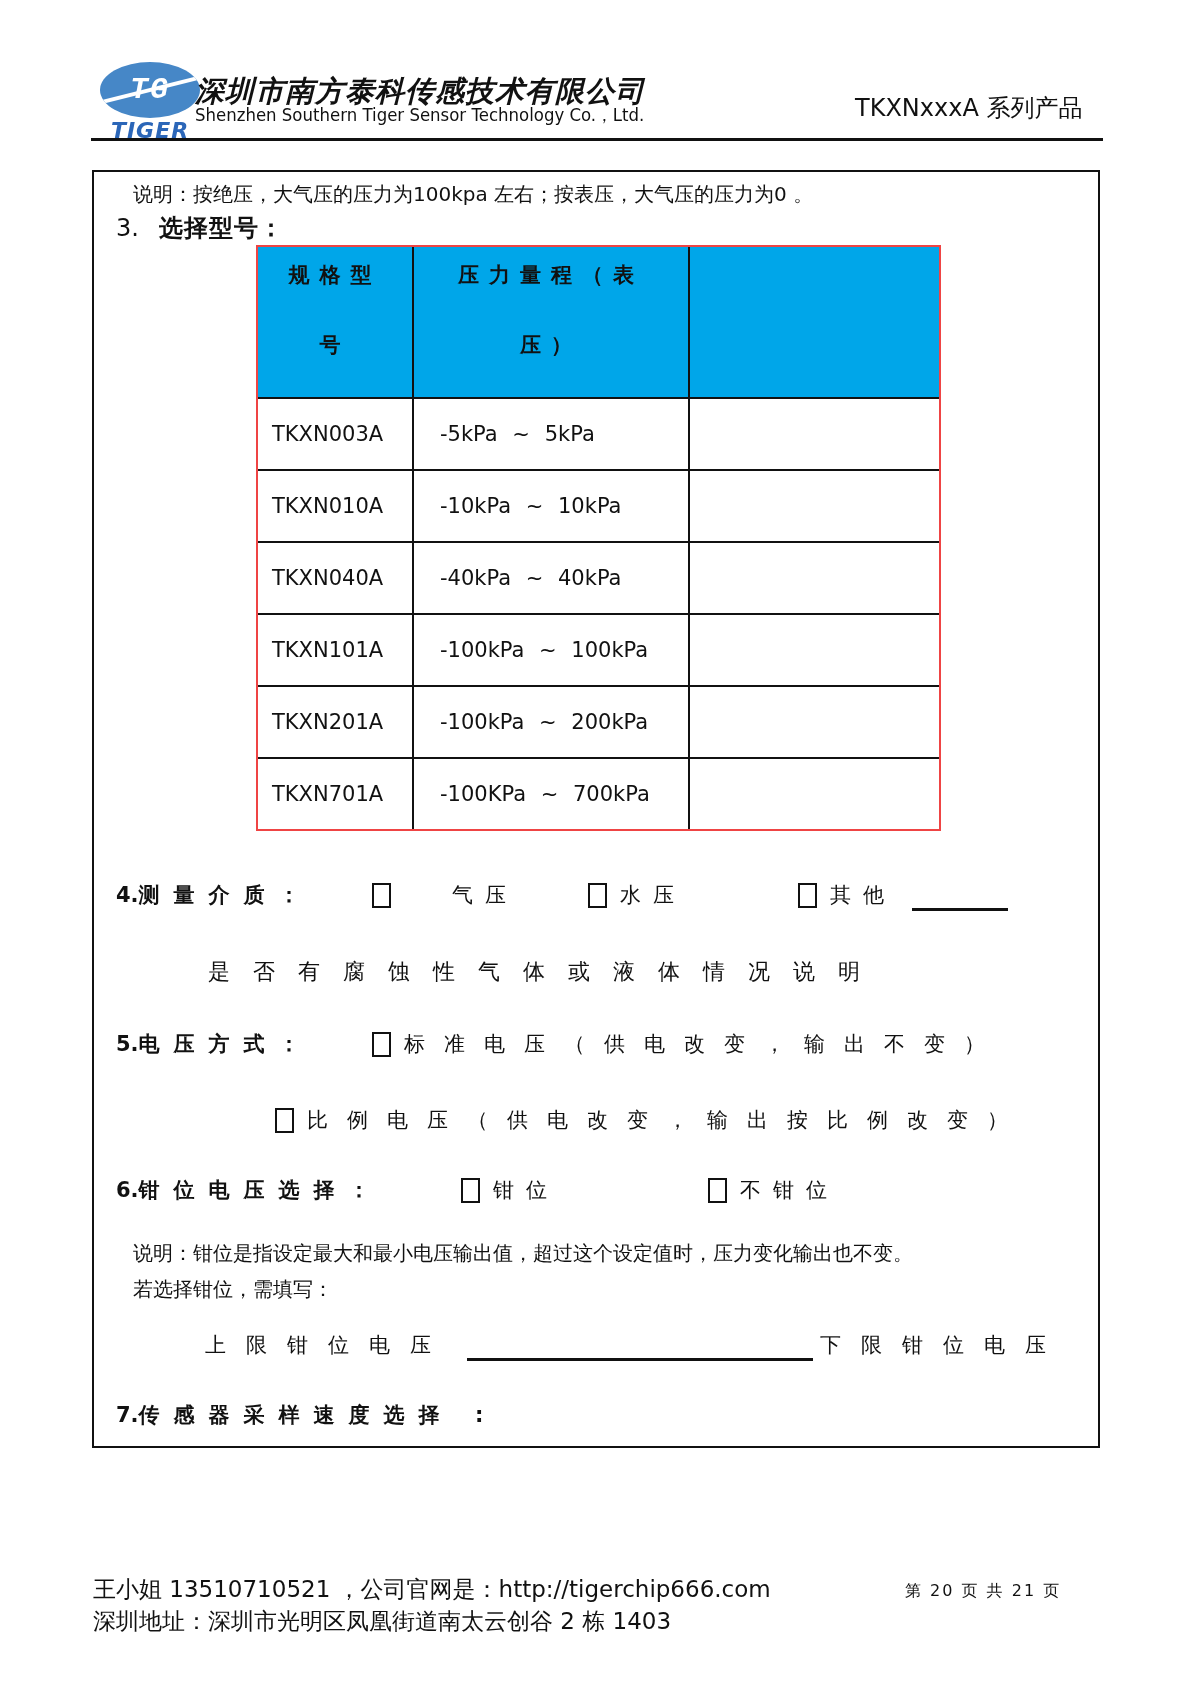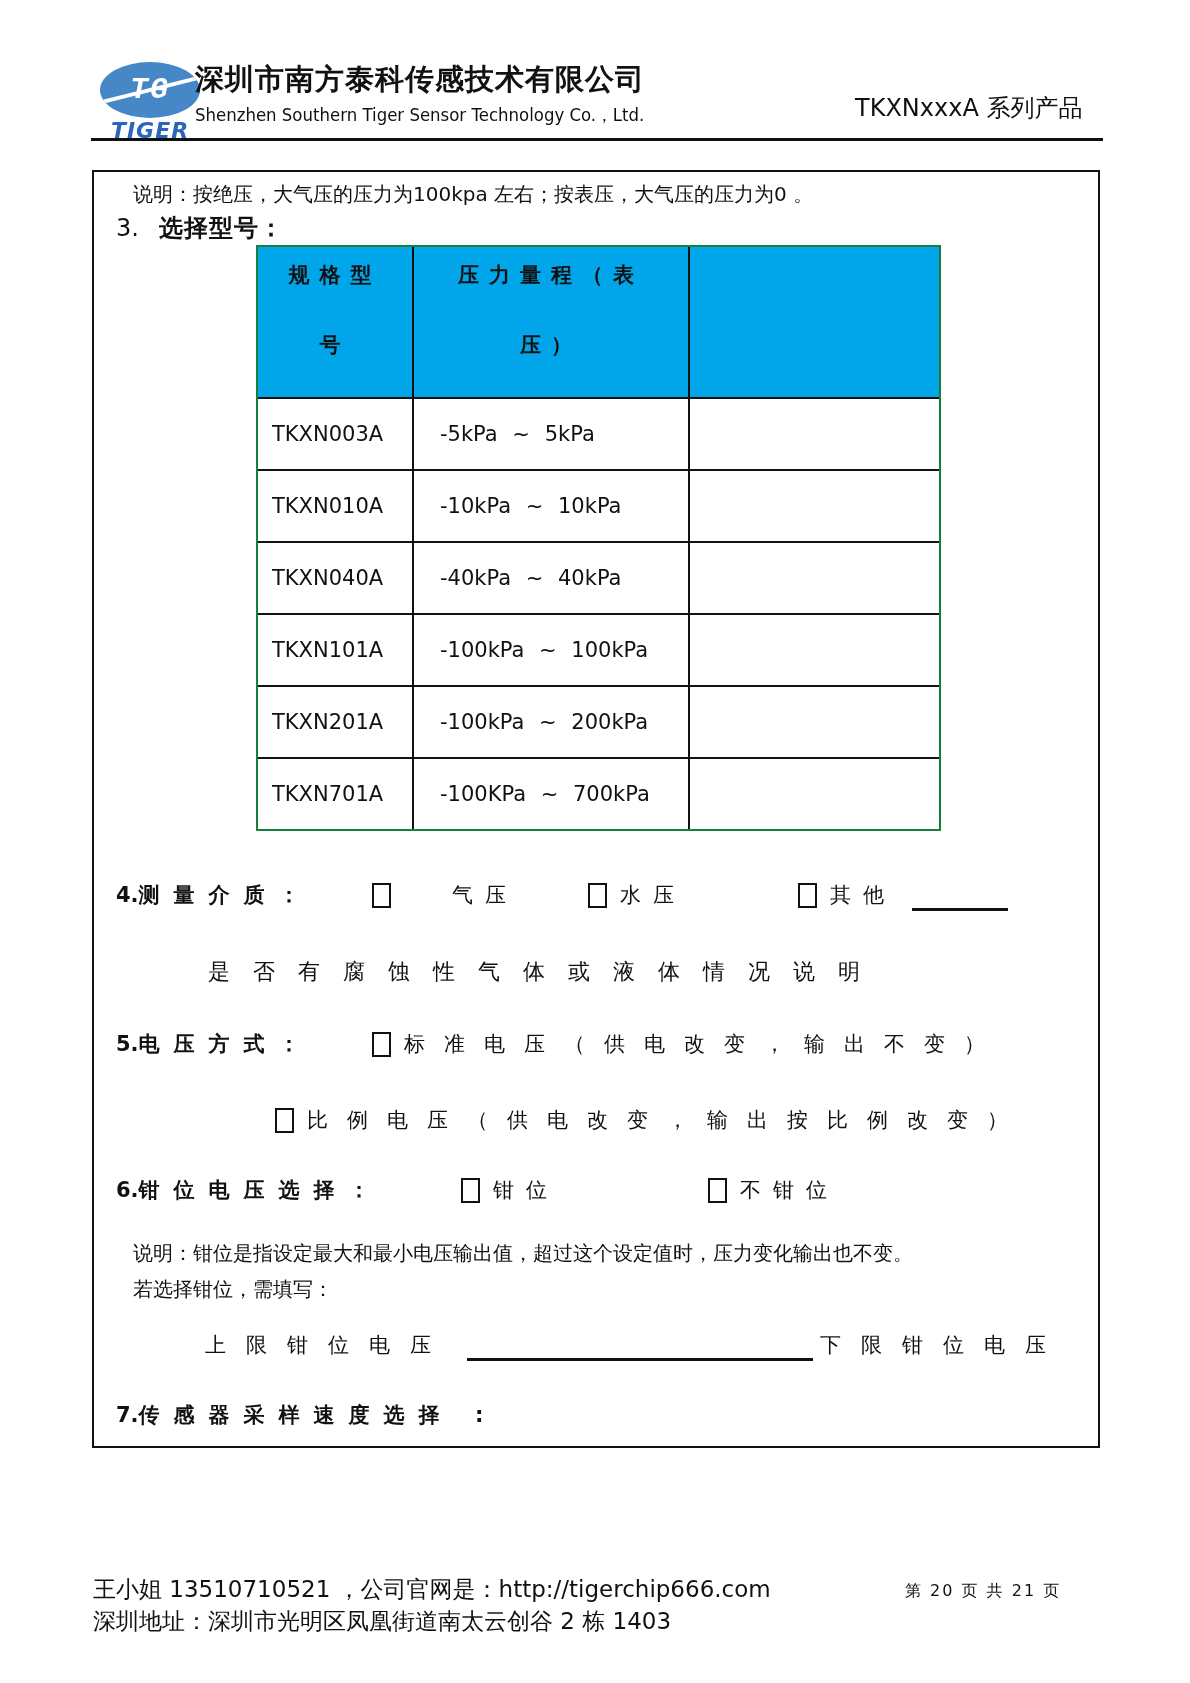--- a/index.html
+++ b/index.html
@@ -9,36 +9,36 @@
 
   
   #logo-ellipse{left:100px;top:62px;width:100px;height:56px;background:#4687C7;border-radius:50%;
                 display:flex;align-items:center;justify-content:center;overflow:hidden;font-family:Liberation Mono, monospace;}
   #logo-stripe{position:absolute;left:-6px;top:26px;width:112px;height:4px;background:#ffffff;
                transform:rotate(-14deg);}
   #logo-monogram{position:relative;color:#ffffff;font-weight:bold;font-style:italic;
                  font-size:30px;letter-spacing:2px;}
   #logo-brand{left:96px;top:118px;width:108px;text-align:center;color:#2B66B8;font-weight:bold;
               font-style:italic;font-size:22px;letter-spacing:1px;}
-  #company-cn{left:195px;top:60px;font-size:29px;font-weight:bold;letter-spacing:1px;}
+  #company-cn{left:195px;top:72px;font-size:29px;font-weight:bold;letter-spacing:1px;font-style:italic;}
   #company-en{left:195px;top:103px;font-size:18px;transform:scaleX(.92);transform-origin:left;
               white-space:nowrap;}
   #series{left:855px;top:92px;font-size:24px;white-space:nowrap;}
   #header-rule{left:91px;top:138px;width:1012px;height:3px;background:#111;}
 
   
   #main-box{left:92px;top:170px;width:1004px;height:1274px;border:2px solid #111;}
 
   #pressure-note{left:133px;top:181px;font-size:20px;}
   #sec3{left:116px;top:212px;font-size:24px;}
   #sec3 .num{margin-right:20px;}
   #sec3 .ttl{font-weight:bold;letter-spacing:1px;}
 
   
-  #model-table{left:256px;top:245px;width:685px;border:2px solid #15803d;box-sizing:border-box;}
+  #model-table{left:256px;top:245px;width:685px;border:2px solid #ef4444;box-sizing:border-box;}
   .thead{height:150px;background:#00A6E9;display:flex;position:relative;}
   .col1{width:156px;border-right:2px solid #111;box-sizing:border-box;position:relative;}
   .col2{width:276px;border-right:2px solid #111;box-sizing:border-box;position:relative;}
   .col3{flex:1;position:relative;}
   .th-line{position:absolute;width:100%;text-align:center;font-weight:bold;font-size:21px;
            letter-spacing:10px;white-space:nowrap;}
   .th-l1{top:14px;}
   .th-l2{top:84px;}
   .trow{height:70px;border-top:2px solid #111;display:flex;}
   .trow .col1{display:flex;align-items:center;padding-left:14px;font-size:21px;}

